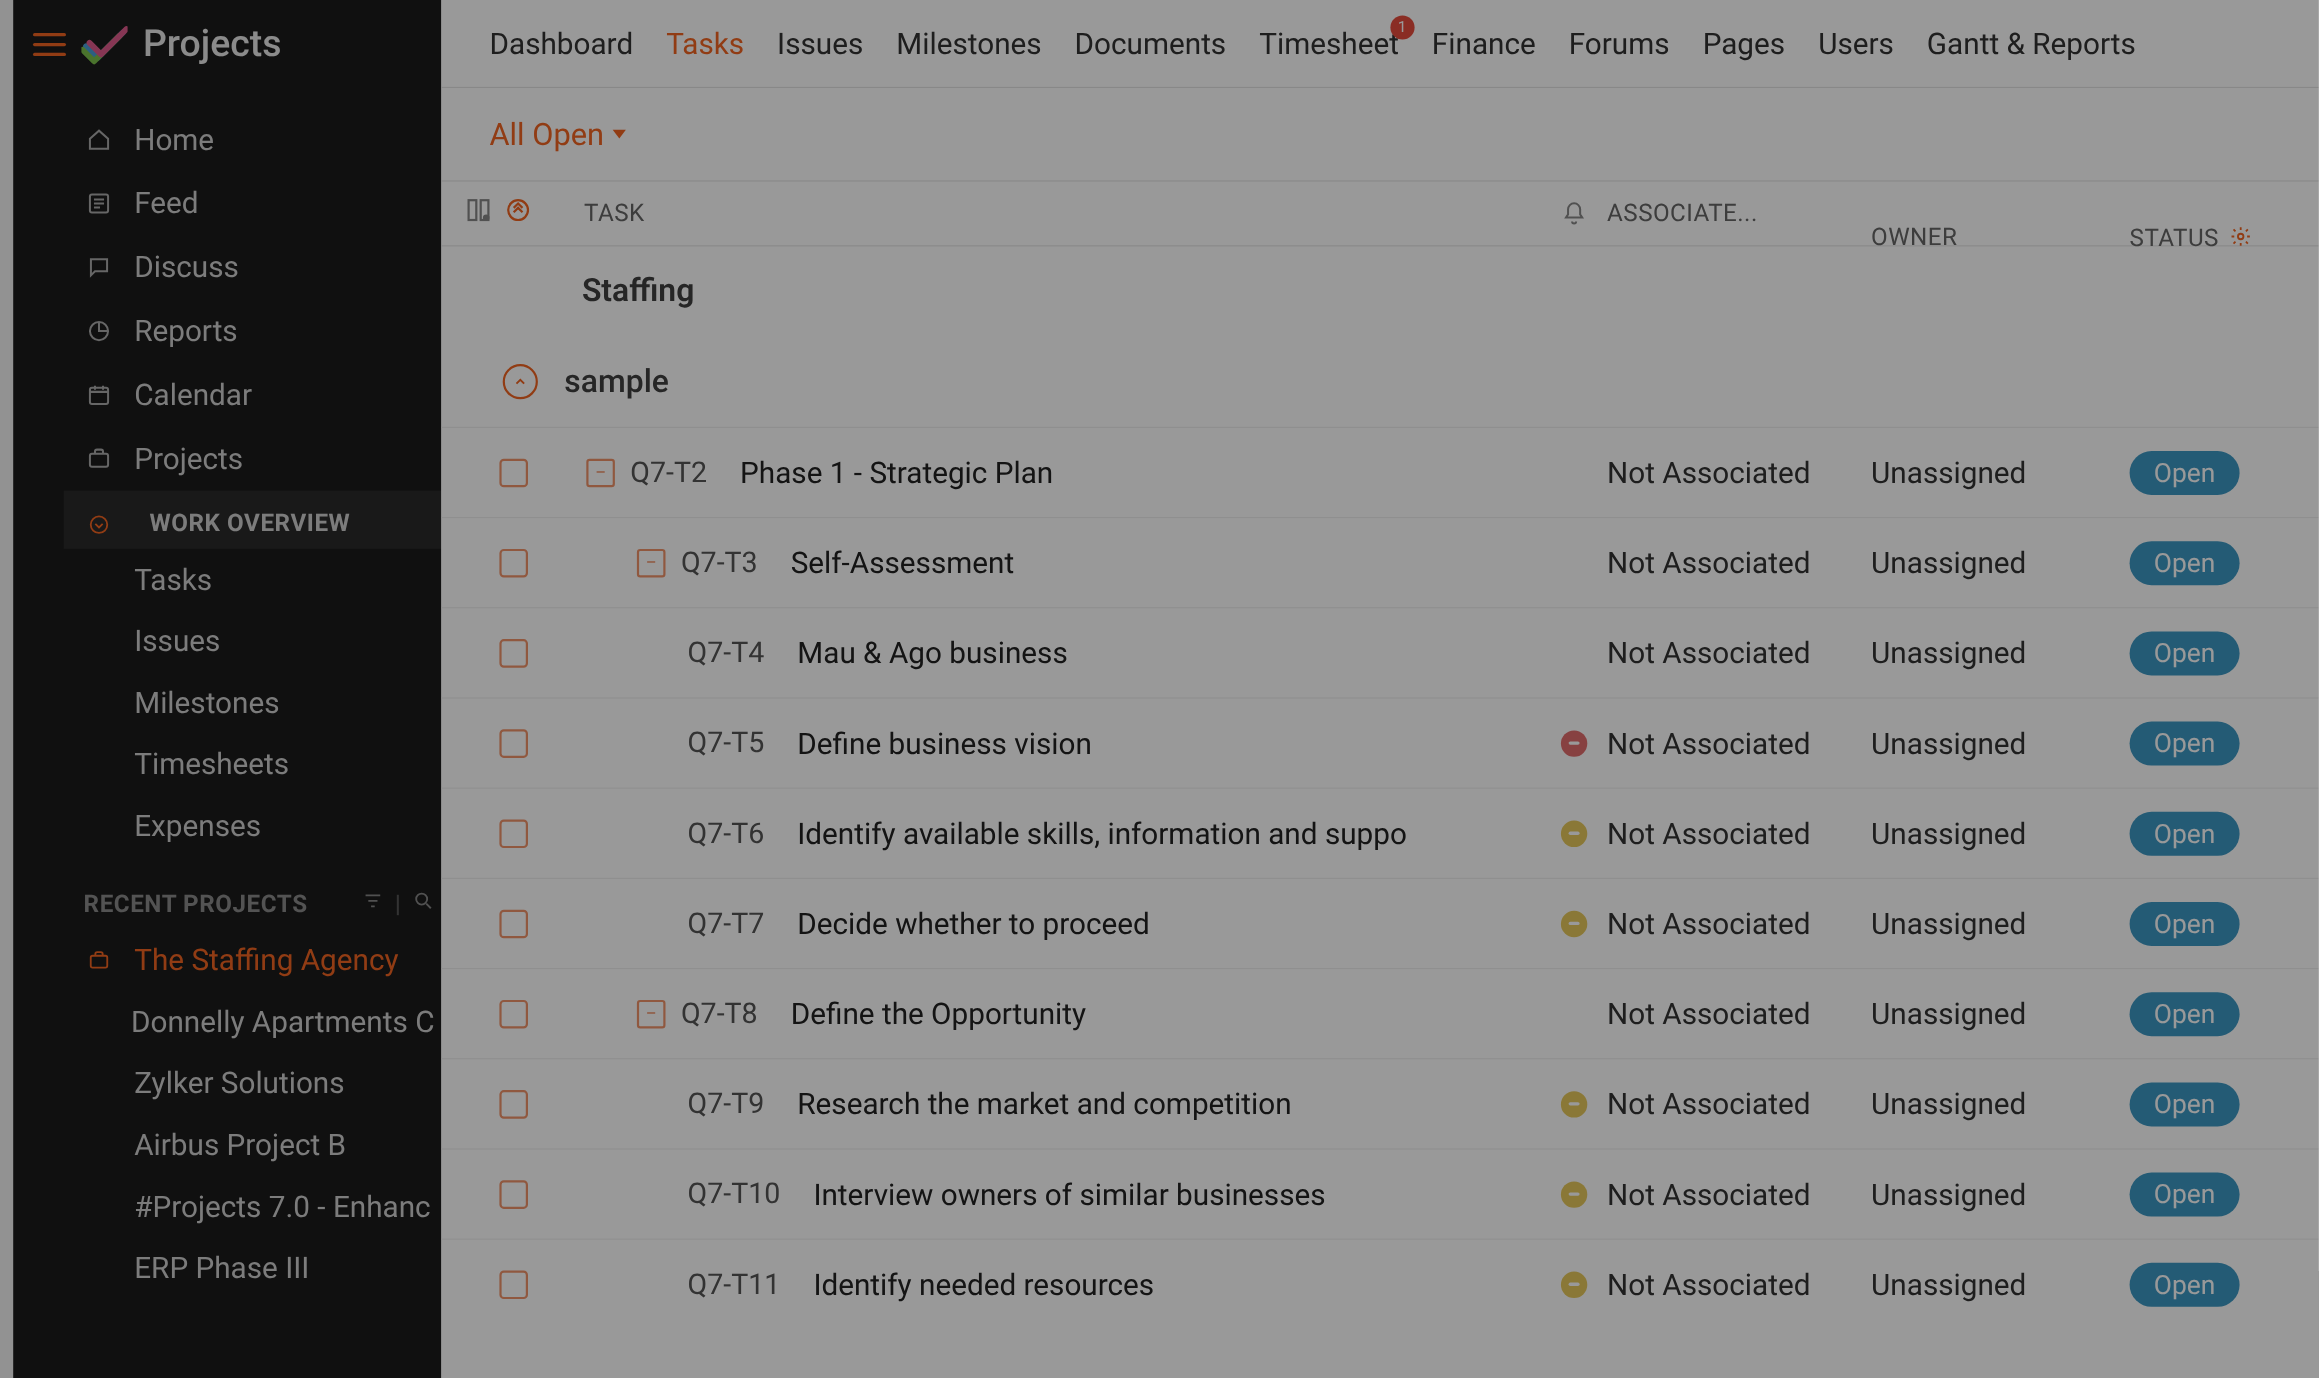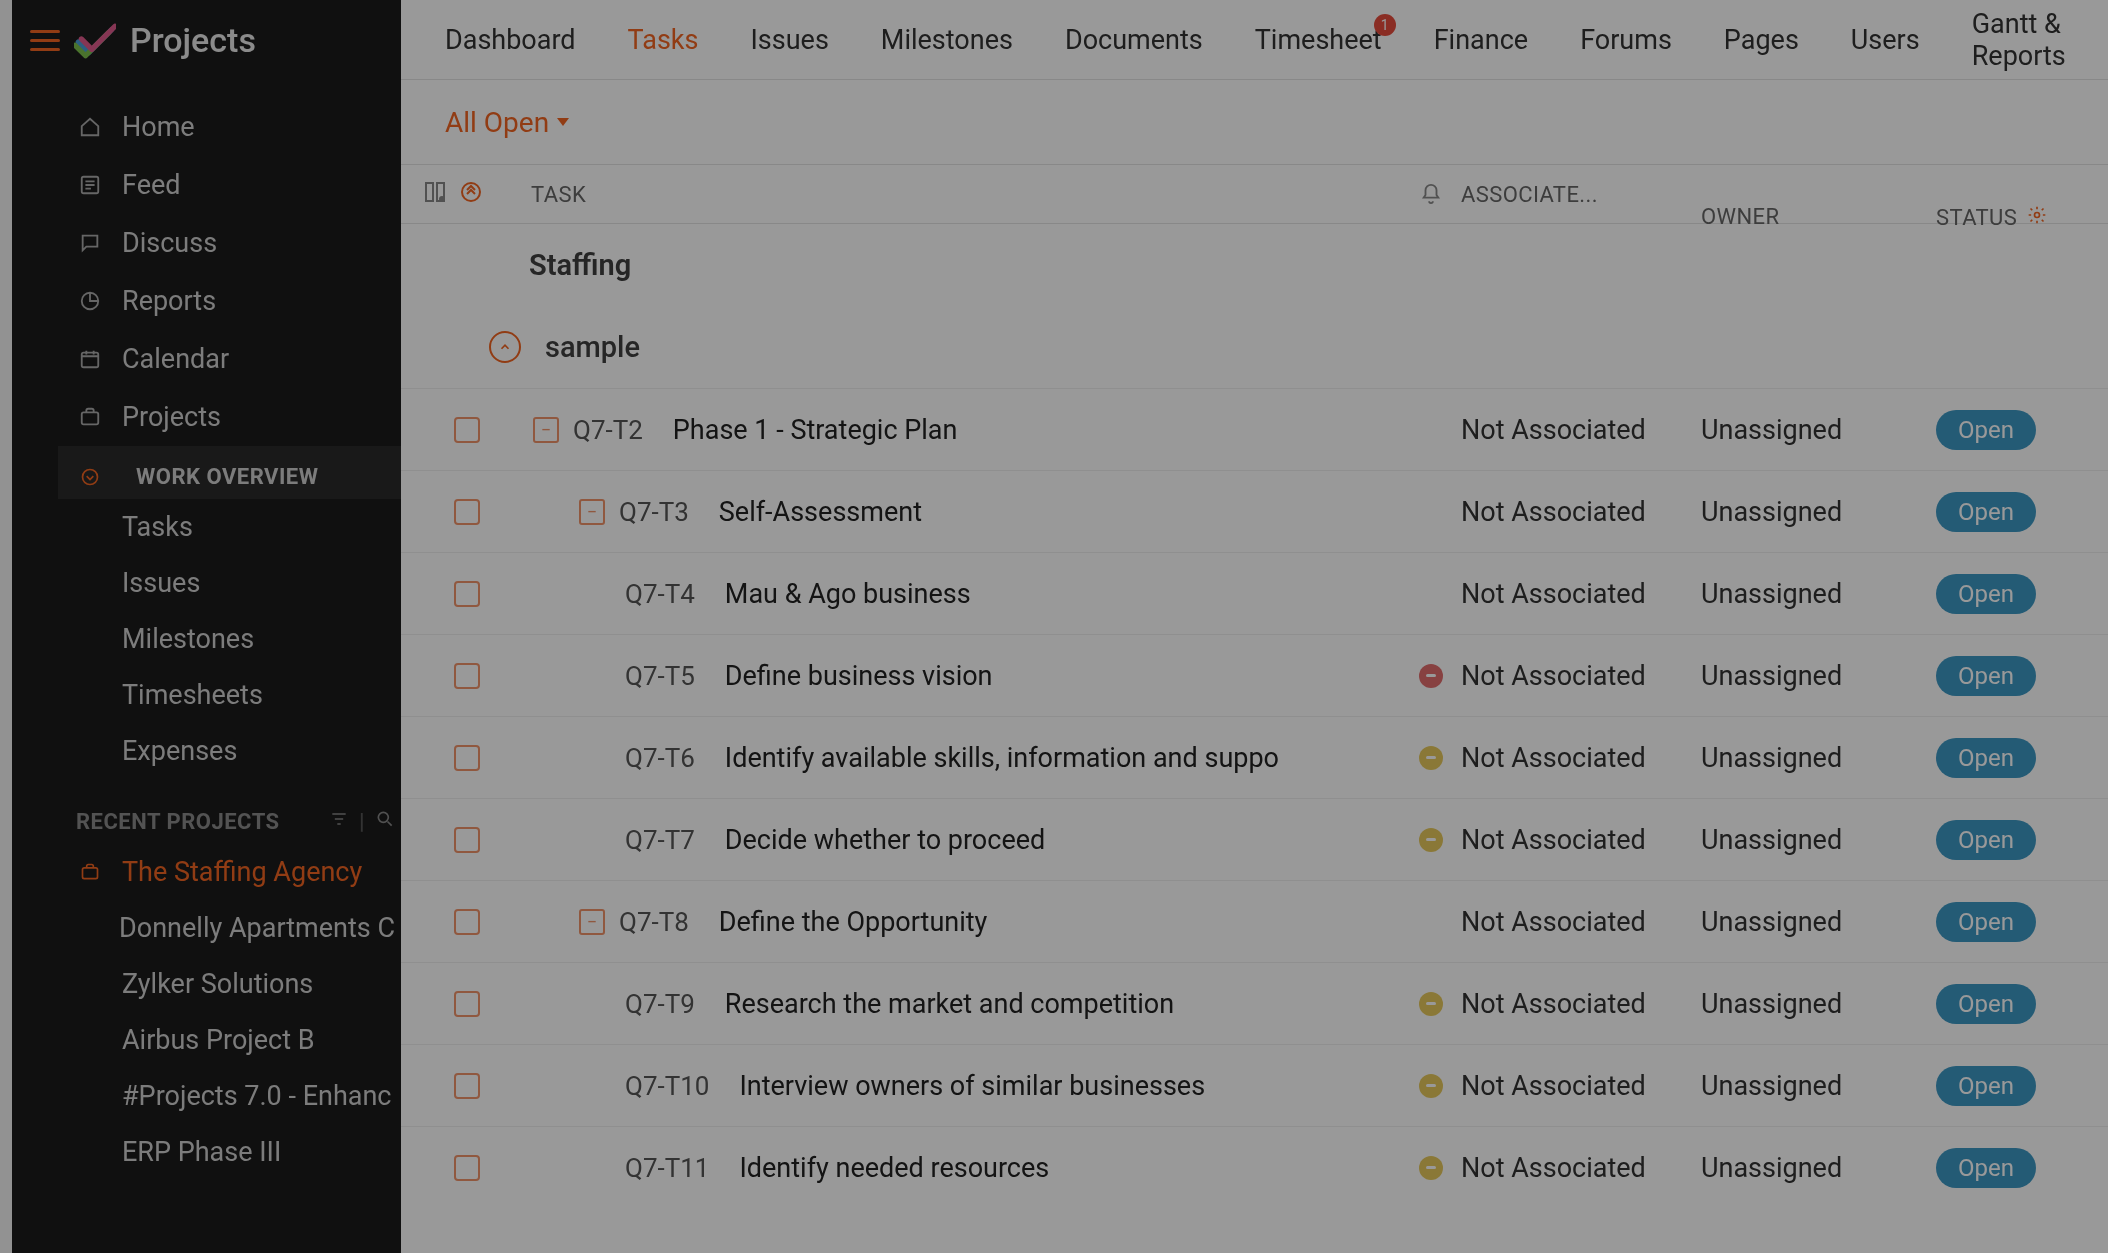--- a/index.html
+++ b/index.html
@@ -104,21 +104,21 @@
 
 
 .main {
   position: absolute;
   left: 401px; top: 0; right: 0; bottom: 0;
   background: #ffffff;
 }
 .topnav {
   height: 80px;
   display:flex; align-items:center;
-  gap: 52px;
+  gap: 30px;
   padding: 0 44px;
   font-size: 27px;
   color:#333;
   border-bottom: 1px solid #e3e3e3;
 }
 .topnav-item { cursor:pointer; position:relative; color:#333; }
 .topnav-item.active { color:#f26522; }
 .badge {
   position:absolute; top:-10px; right:-14px;
   width: 22px; height:22px; border-radius:50%;
@@ -154,21 +154,21 @@
 .group-row {
   height: 82px;
   display:flex; align-items:center;
   padding-left: 128px;
   font-size: 29px;
   font-weight: 600;
   color:#404040;
 }
 .group-row.sample {
   height: 82px;
-  padding-left: 88px;
+  padding-left: 56px;
   gap: 24px;
   font-weight: 500;
 }
 .collapse-circle {
   width:32px; height:32px; border-radius:50%;
   border:2px solid #f26522;
   display:flex; align-items:center; justify-content:center;
   color:#f26522; font-size:16px;
   cursor:pointer;
 }

